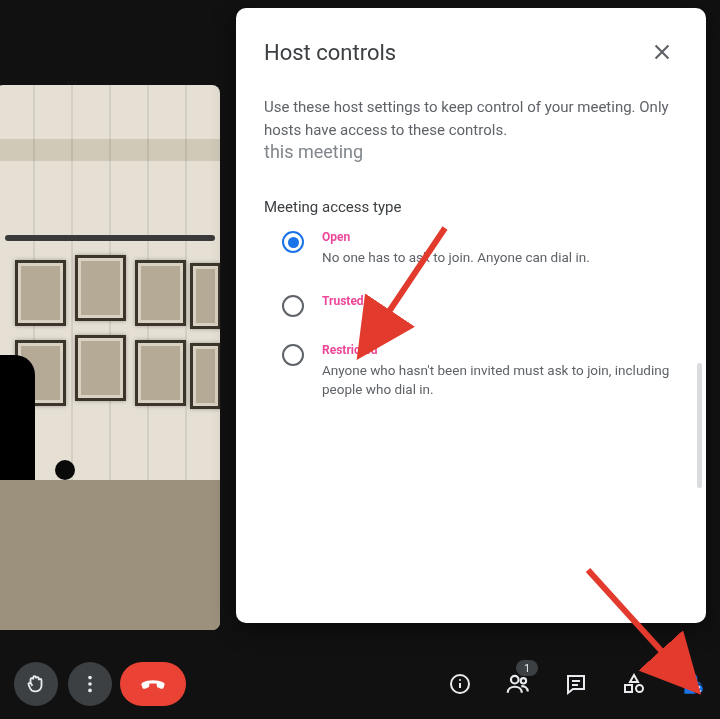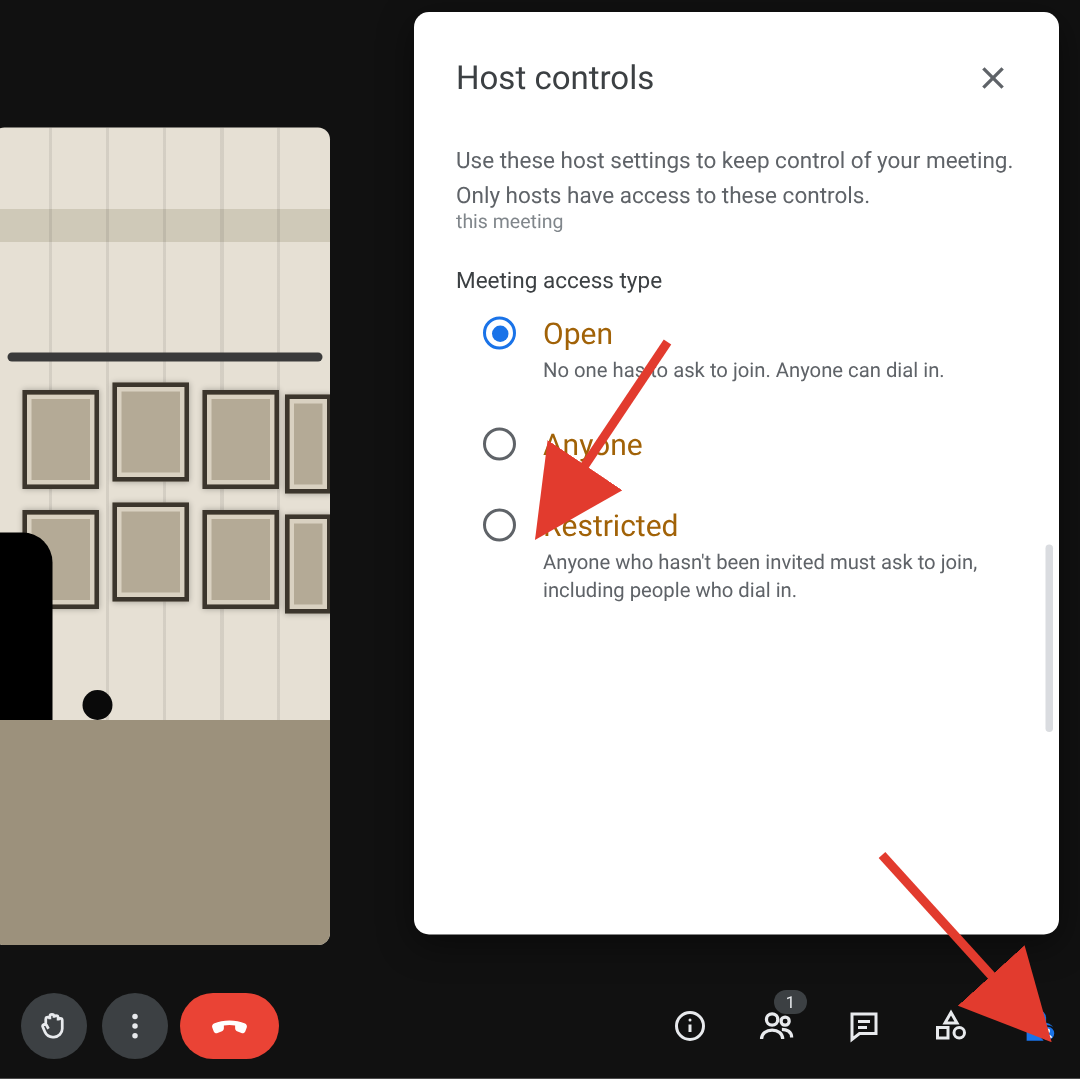--- a/index.html
+++ b/index.html
@@ -137,21 +137,21 @@
     border-radius: 8px;
     display: flex; align-items: center; justify-content: center;
     padding: 0 3px;
   }
 
   
   .panel {
     position: absolute;
     right: 14px;
     top: 8px;
-    width: 430px;
+    width: 470px;
     height: 615px;
     background: #fff;
     border-radius: 10px;
     box-shadow: 0 6px 24px rgba(0,0,0,.45);
     padding: 28px 28px 18px 28px;
     box-sizing: border-box;
     z-index: 20;
     overflow: hidden;
   }
   .panel-header {
@@ -171,23 +171,23 @@
     cursor: pointer;
     color: #5f6368;
   }
   .panel-desc {
     font-size: 15px;
     line-height: 1.5;
     color: #5f6368;
     margin-bottom: 0;
   }
   .panel-subtle {
-    font-size: 13px;
+    font-size: 18px;
     color: #80868b;
-    margin-bottom: 22px;
+    margin-bottom: 36px;
   }
   .row-toggle {
     display: flex;
     align-items: center;
     margin-bottom: 22px;
   }
   .row-toggle-label {
     font-size: 15px;
     color: #3c4043;
   }
@@ -242,23 +242,23 @@
     border-color: #1a73e8;
   }
   .radio-outer.selected::after {
     content: "";
     width: 11px; height: 11px;
     border-radius: 50%;
     background: #1a73e8;
   }
   .radio-texts { flex: 1; }
   .radio-title {
-    font-size: 20px;
-    color: #a16207;
-    font-weight: 400;
+    font-size: 12px;
+    color: #ec4899;
+    font-weight: 700;
     margin-bottom: 4px;
   }
   .radio-desc {
     font-size: 13.5px;
     line-height: 1.45;
     color: #5f6368;
   }
   
   .panel-scrollbar {
     position:absolute;
@@ -382,21 +382,21 @@
       <div class="radio-outer selected"></div>
       <div class="radio-texts">
         <div class="radio-title">Open</div>
         <div class="radio-desc">No one has to ask to join. Anyone can dial in.</div>
       </div>
     </div>
 
     <div class="radio-item">
       <div class="radio-outer"></div>
       <div class="radio-texts">
-        <div class="radio-title">Anyone</div>
+        <div class="radio-title">Trusted</div>
       </div>
     </div>
 
     <div class="radio-item">
       <div class="radio-outer"></div>
       <div class="radio-texts">
         <div class="radio-title">Restricted</div>
         <div class="radio-desc">Anyone who hasn't been invited must ask to join, including people who dial in.</div>
       </div>
     </div>

